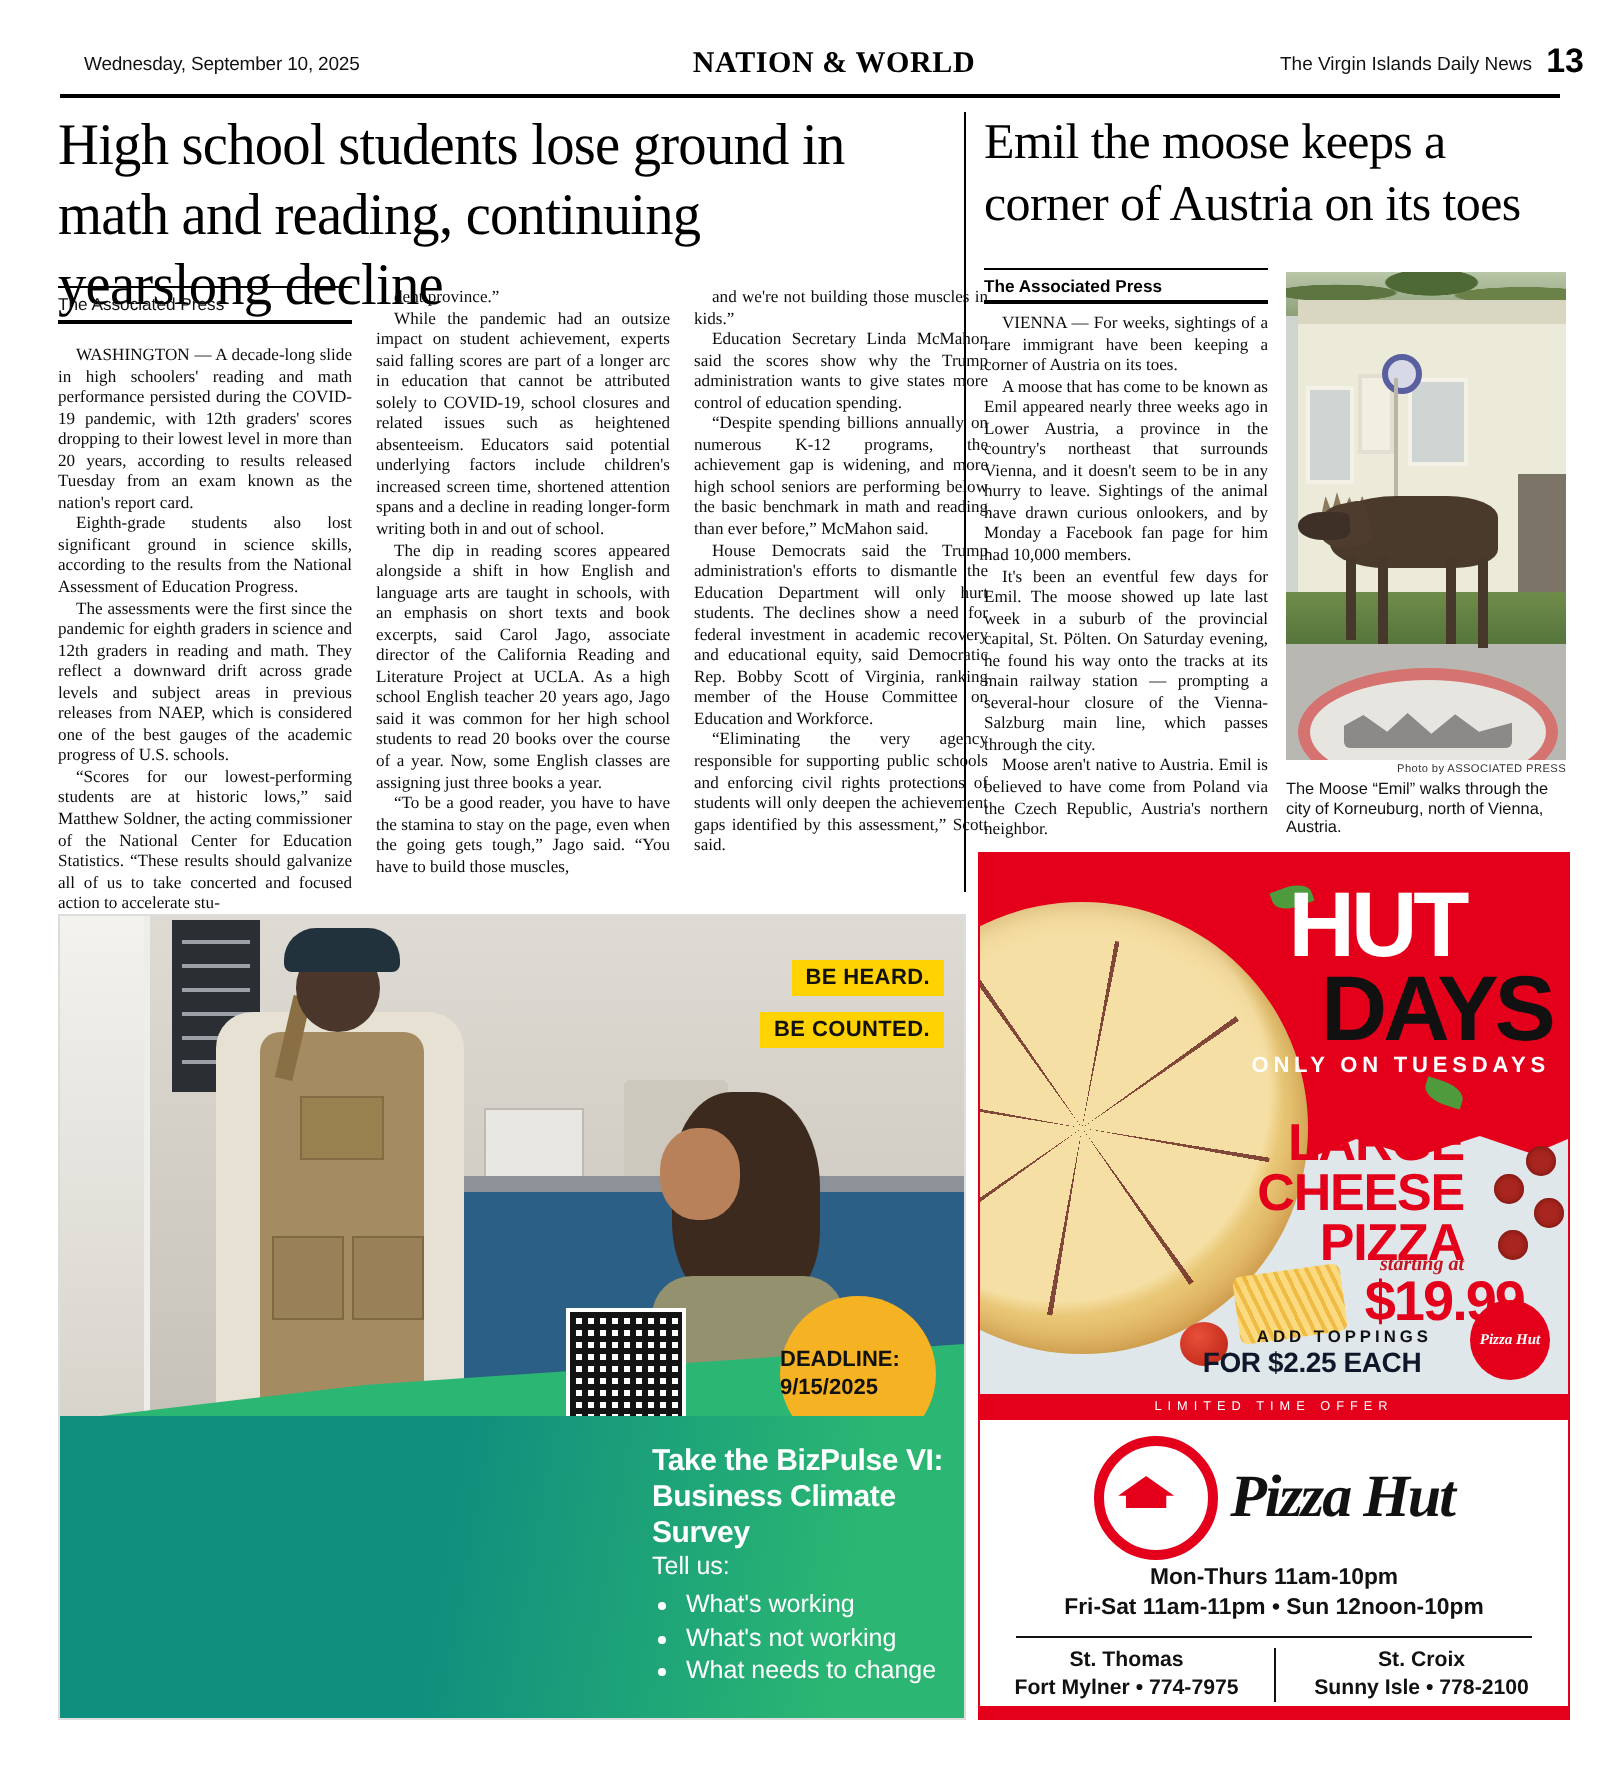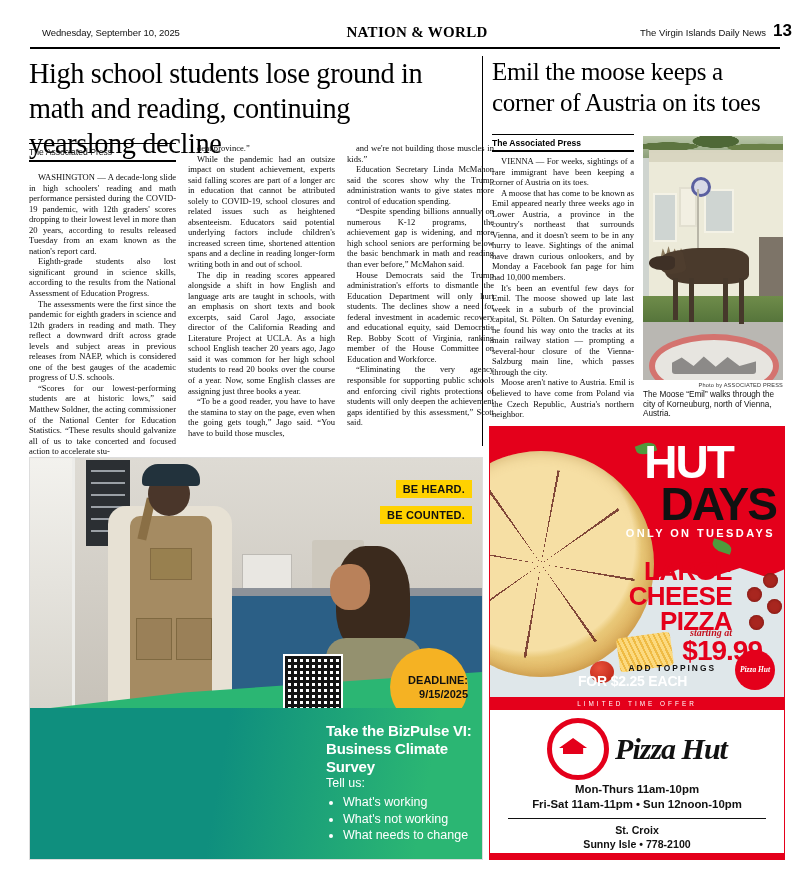--- a/index.html
+++ b/index.html
@@ -114,22 +114,22 @@
   .ph-only{position:absolute;right:9px;top:100px;width:175px;text-align:right;
      font-family:"Liberation Sans",sans-serif;font-weight:bold;font-size:11px;color:#fff;letter-spacing:2.4px;}
   .ph-large{position:absolute;right:52px;top:132px;width:130px;text-align:right;
      font-family:"Liberation Sans",sans-serif;font-weight:bold;font-size:26px;line-height:25px;color:#e4001b;letter-spacing:-0.6px;}
   .ph-starting{position:absolute;right:52px;top:200px;width:130px;text-align:right;
      font-family:"Liberation Serif",serif;font-style:italic;font-weight:bold;font-size:10px;color:#c4121f;}
   .ph-price{position:absolute;right:22px;top:208px;width:160px;text-align:right;
      font-family:"Liberation Sans",sans-serif;font-weight:bold;font-size:28px;color:#e4001b;letter-spacing:-1px;}
   .ph-addtop{position:absolute;left:96px;top:236px;width:130px;text-align:right;
      font-family:"Liberation Sans",sans-serif;font-weight:bold;font-size:8.4px;color:#111;letter-spacing:2px;}
-  .ph-each{position:absolute;left:88px;top:246px;width:136px;text-align:left;
-     font-family:"Liberation Sans",sans-serif;font-weight:bold;font-size:14px;color:#ffffff;letter-spacing:-0.2px;}
+  .ph-each{position:absolute;left:98px;top:246px;width:136px;text-align:center;
+     font-family:"Liberation Sans",sans-serif;font-weight:bold;font-size:14px;color:#0f172a;letter-spacing:-0.2px;}
   .ph-badge{position:absolute;right:9px;bottom:7px;width:40px;height:40px;border-radius:50%;background:#e4001b;
      display:flex;align-items:center;justify-content:center;}
   .ph-badge span{font-family:"Liberation Serif",serif;font-style:italic;font-weight:bold;font-size:7.5px;color:#fff;line-height:8px;text-align:center;}
   .ph-leaf{position:absolute;width:20px;height:11px;background:#4f9a3d;border-radius:0 60% 0 60%;}
   .ph-pepp{position:absolute;width:15px;height:15px;border-radius:50%;background:#a8261f;box-shadow:inset 0 0 3px #6d120f;}
   .ph-tom{position:absolute;width:24px;height:22px;border-radius:50%;background:radial-gradient(circle at 38% 32%,#e8503a,#b81f12);}
   .ph-cheese{position:absolute;left:128px;bottom:28px;width:54px;height:34px;
      background:repeating-linear-gradient(72deg,#f0b93c 0 2px,#fdd97a 2px 5px);border-radius:4px;transform:rotate(-8deg);opacity:.95;}
 
   .ph-limited{position:relative;width:100%;height:13px;background:#e4001b;color:#fff;
@@ -179,21 +179,21 @@
   .biz-tag2{right:10px;top:48px;}
 
   .biz-qr{position:absolute;left:253px;top:196px;width:56px;height:56px;background:#fff;padding:2px;}
   .biz-qr .qr{width:100%;height:100%;
      background-image:
        linear-gradient(90deg,#000 50%,transparent 50%),
        linear-gradient(#000 50%,transparent 50%);
      background-size:6px 6px,6px 6px;background-color:#fff;opacity:.92;}
 
   .biz-deadline{position:absolute;right:14px;top:190px;width:78px;height:78px;border-radius:50%;background:#f5b223;
-     display:flex;flex-direction:column;align-items:flex-end;justify-content:center;color:#111;
+     display:flex;flex-direction:column;align-items:flex-start;justify-content:center;color:#111;
      font-family:"Liberation Sans",sans-serif;font-weight:bold;font-size:11px;line-height:14px;text-align:center;}
 
   .biz-body{position:absolute;left:0;top:250px;width:100%;height:151px;background:linear-gradient(100deg,#0f8f7e 0 42%,#2bb673 86%);}
   .biz-logos{position:absolute;left:14px;top:8px;width:72px;text-align:center;}
   .biz-eda-mark{width:56px;height:24px;margin:0 auto;position:relative;}
   .biz-eda-mark:before{content:"";position:absolute;left:4px;top:4px;width:48px;height:18px;
      background:
        linear-gradient(135deg,transparent 48%,#fff 48% 52%,transparent 52%),
        linear-gradient(45deg,transparent 48%,#fff 48% 52%,transparent 52%);}
   .biz-eda-name{font-family:"Liberation Sans",sans-serif;font-size:4.6px;color:#fff;line-height:5.6px;margin-top:2px;font-weight:bold;}
@@ -331,20 +331,24 @@
       <div class="ph-logo">
         <div class="ph-logo-mark"></div>
         <div class="ph-logo-text">Pizza Hut</div>
       </div>
       <div class="ph-hours">
         <div>Mon-Thurs 11am-10pm</div>
         <div>Fri-Sat 11am-11pm • Sun 12noon-10pm</div>
       </div>
       <div class="ph-div"></div>
       <div class="ph-stores">
+        <div class="ph-store left">
+          <div>St. Thomas</div>
+          <div>Fort Mylner • 774-7975</div>
+        </div>
         <div class="ph-store">
           <div>St. Croix</div>
           <div>Sunny Isle • 778-2100</div>
         </div>
       </div>
     </div>
     <div class="ph-foot"></div>
   </div>
 
   <div class="ad-biz">

